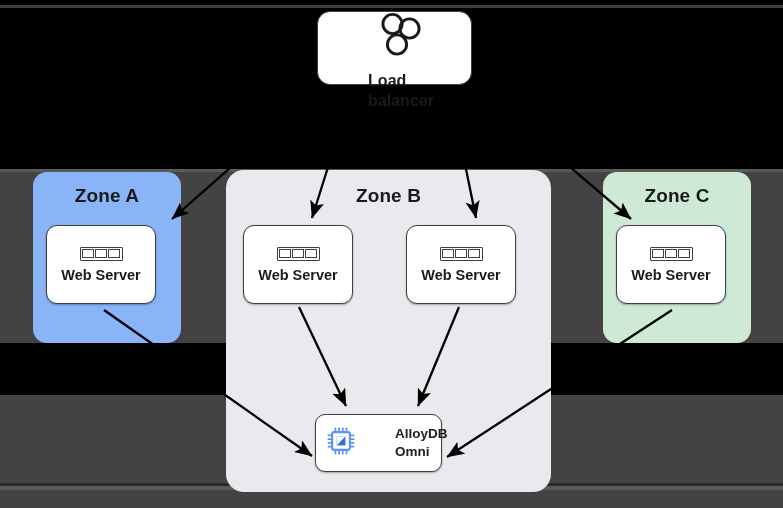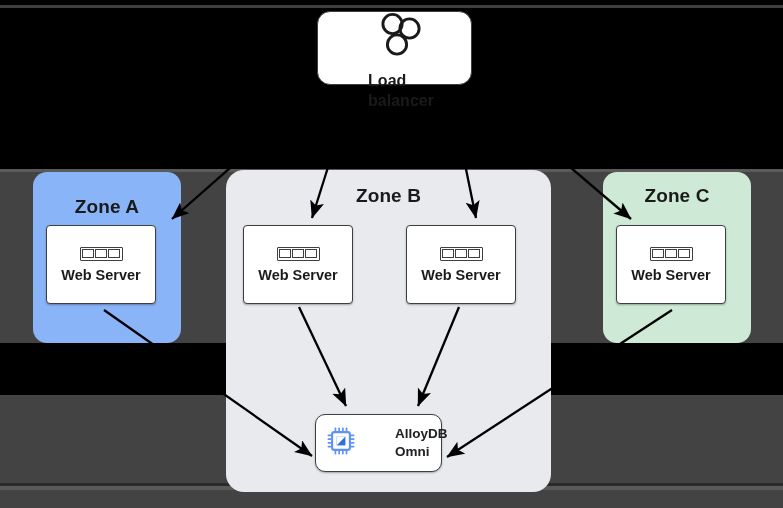--- a/index.html
+++ b/index.html
@@ -43,30 +43,30 @@
 
   .zone-title{
     position:absolute;
     left:0;right:0;
     text-align:center;
     font-size:19px;
     font-weight:bold;
     color:#1a1a1a;
     letter-spacing:0.1px;
   }
-  #zone-a .zone-title{top:24px;}
+  #zone-a .zone-title{top:13px;}
   #zone-c .zone-title{top:13px;}
   #zone-b .zone-title{top:15px;}
 
   
   .card{
     position:absolute;
     background:#ffffff;
     border:1.6px solid #3c4043;
-    border-radius:4px;
+    border-radius:11px;
     box-sizing:border-box;
     box-shadow:0 1px 2px rgba(0,0,0,0.30);
   }
 
   
   .webserver{
     width:110px;height:79px;
   }
   #ws-a{left:46px;top:225px;}
   #ws-b1{left:243px;top:225px;}

